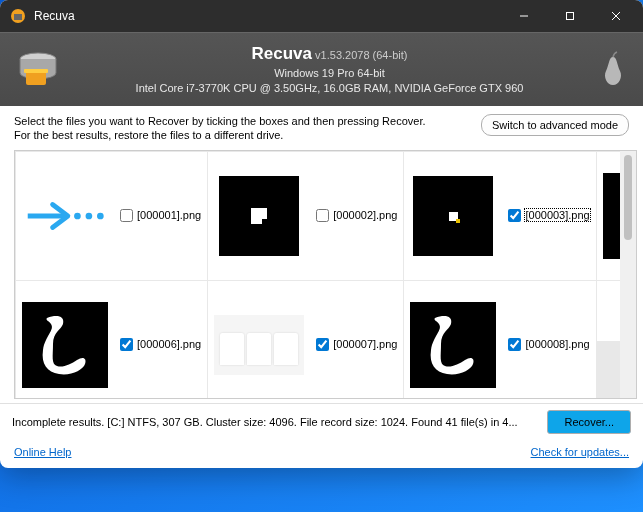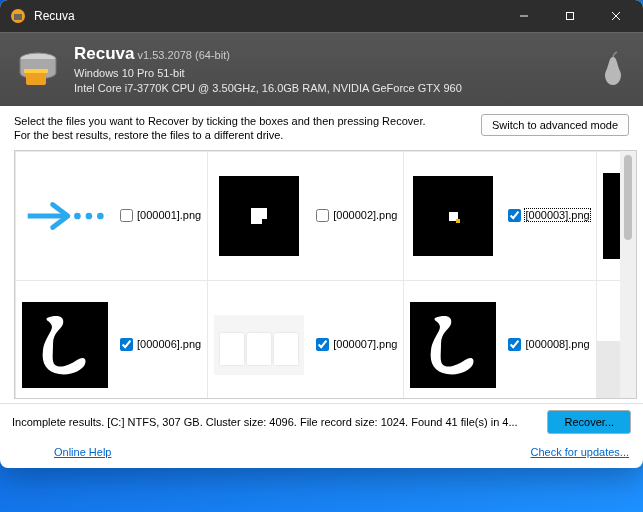--- a/index.html
+++ b/index.html
@@ -5,27 +5,27 @@
 * { box-sizing: border-box; margin: 0; padding: 0; font-family: 'Segoe UI', Tahoma, sans-serif; }
 body { background: linear-gradient(135deg, #0a5fd9, #1e90ff); width: 643px; height: 512px; overflow: hidden; }
 .window { width: 643px; height: 468px; background: #fff; border-radius: 8px; overflow: hidden; display: flex; flex-direction: column; box-shadow: 0 8px 32px rgba(0,0,0,0.3); }
 .titlebar { height: 32px; background: #2d2d2d; display: flex; align-items: center; padding: 0 4px 0 10px; }
 .titlebar .icon { width: 16px; height: 16px; margin-right: 8px; }
 .titlebar .title { color: #fff; font-size: 12px; flex: 1; }
 .titlebar .btns { display: flex; }
 .titlebar .btn { width: 46px; height: 32px; display: flex; align-items: center; justify-content: center; color: #fff; font-size: 11px; }
 .header { background: linear-gradient(#555, #4a4a4a); padding: 10px 16px; display: flex; align-items: center; gap: 14px; border-top: 1px solid #666; }
 .header .logo { width: 44px; height: 44px; }
-.header .info { color: #e8e8e8; font-size: 11px; line-height: 1.35; flex: 1; }
+.header .info { color: #e8e8e8; font-size: 11px; line-height: 1.35; flex: 1; text-align: center; }
 .header .info .name { font-size: 17px; font-weight: 600; color: #fff; display: inline; }
 .header .info .ver { font-size: 11px; color: #ccc; }
 .header .pear { width: 28px; height: 36px; }
 .instruct { padding: 8px 14px 6px; display: flex; align-items: flex-start; gap: 10px; }
 .instruct .txt { font-size: 11px; line-height: 1.3; flex: 1; color: #000; }
-.instruct .adv { font-size: 11px; padding: 4px 10px; background: #fdfdfd; border: 1px solid #adadad; border-radius: 3px; cursor: pointer; }
+.instruct .adv { font-size: 11px; padding: 4px 10px; background: #fdfdfd; border: 1px solid #adadad; border-radius: 10px; cursor: pointer; }
 .grid-wrap { flex: 1; margin: 2px 6px 4px 14px; border: 1px solid #ccc; display: flex; overflow: hidden; }
 .grid { flex: 1; display: grid; grid-template-columns: repeat(4, 1fr); gap: 1px; background: #e8e8e8; overflow-y: auto; padding: 1px; }
 .scrollbar { width: 16px; background: #f0f0f0; display: flex; flex-direction: column; align-items: center; padding: 2px; }
 .scrollbar .thumb { width: 8px; height: 85px; background: #c0c0c0; border-radius: 4px; margin-top: 2px; }
 .cell { background: #fff; display: flex; flex-direction: row; height: 128px; }
 .cell .thumb { flex: 1; display: flex; align-items: center; justify-content: center; padding: 6px; }
 .cell .thumb > * { max-width: 100%; max-height: 100%; }
 .cell .caption { display: flex; align-items: center; gap: 4px; padding: 3px 6px 5px; font-size: 11px; }
 .cell .caption input[type=checkbox] { width: 13px; height: 13px; accent-color: #0078d4; }
 .cell .caption .fname.sel { outline: 1px dotted #000; }
@@ -36,21 +36,21 @@
 .black-box.small .inner { width: 9px; height: 9px; }
 .black-box.small .inner::after { width:4px; height:4px; background:#e8c000; }
 .l-box { width: 86px; height: 86px; background: #000; display:flex; align-items:center; justify-content:center; font-family: 'Old English Text MT', serif; color:#fff; font-size: 64px; font-weight: bold; }
 .gray-cards { width: 90px; height: 60px; background: #f5f5f5; display:flex; gap:3px; align-items:center; justify-content:center; padding: 8px 4px 0; }
 .gray-cards > div { width: 24px; height: 32px; background:#fff; border-radius:2px 2px 0 0; box-shadow: 0 0 2px rgba(0,0,0,0.15); }
 .small-symbols { width: 86px; height: 50px; display:grid; grid-template-columns: 1fr 1fr; grid-template-rows: 1fr 1fr; font-size:10px; color:#888; align-items:center; justify-items:center; }
 .foot { padding: 6px 12px; display:flex; align-items:center; gap:10px; border-top: 1px solid #e0e0e0; }
 .foot .status { font-size: 11px; flex:1; white-space:nowrap; overflow:hidden; text-overflow:ellipsis; }
 .foot .recover { font-size: 11px; padding: 5px 16px; background:#0ea5e9; border:1px solid #adadad; border-radius:3px; cursor:pointer; }
 .links { padding: 6px 14px 10px; display:flex; justify-content:space-between; font-size: 11px; }
-.links a { color: #0066cc; text-decoration: underline; cursor:pointer;margin-left:40px; }
+.links a { color: #0066cc; text-decoration: underline; cursor:pointer; }
 </style>
 </head>
 <body>
 
 <div class="window">
 
   <div class="titlebar">
     <svg class="icon" viewBox="0 0 16 16">
         <circle cx="8" cy="8" r="7" fill="#f0a020"></circle>
         <rect x="4" y="6" width="8" height="6" fill="#666"></rect>
@@ -79,21 +79,21 @@
   <div class="header">
     <svg class="logo" viewBox="0 0 44 44">
       <ellipse cx="22" cy="12" rx="18" ry="6" fill="#d0d0d0" stroke="#888"></ellipse>
       <path d="M4 12 v14 a18 6 0 0 0 36 0 v-14" fill="#a8a8a8" stroke="#777"></path>
       <rect x="10" y="24" width="20" height="14" fill="#f0a020" rx="2"></rect>
       <rect x="8" y="22" width="24" height="4" fill="#ffcc40" rx="1"></rect>
     </svg>
     <div class="info">
       <span class="name">Recuva</span>
       <span class="ver">v1.53.2078 (64-bit)</span><br>
-      <span>Windows 10 Pro 51-bit</span><br>
+      <span>Windows 19 Pro 64-bit</span><br>
       <span>Intel Core i7-3770K CPU @ 3.50GHz, 16.0GB RAM, NVIDIA GeForce GTX 960</span>
     </div>
     <svg class="pear" viewBox="0 0 28 36">
       <path d="M14 6 C10 6 10 14 7 20 C4 26 8 34 14 34 C20 34 24 26 21 20 C18 14 18 6 14 6 Z" fill="#b8b8b8"></path>
       <path d="M14 6 q1 -4 4 -5" stroke="#888" fill="none" stroke-width="1.5"></path>
     </svg>
   </div>
 
   <div class="instruct">
     <div class="txt">

